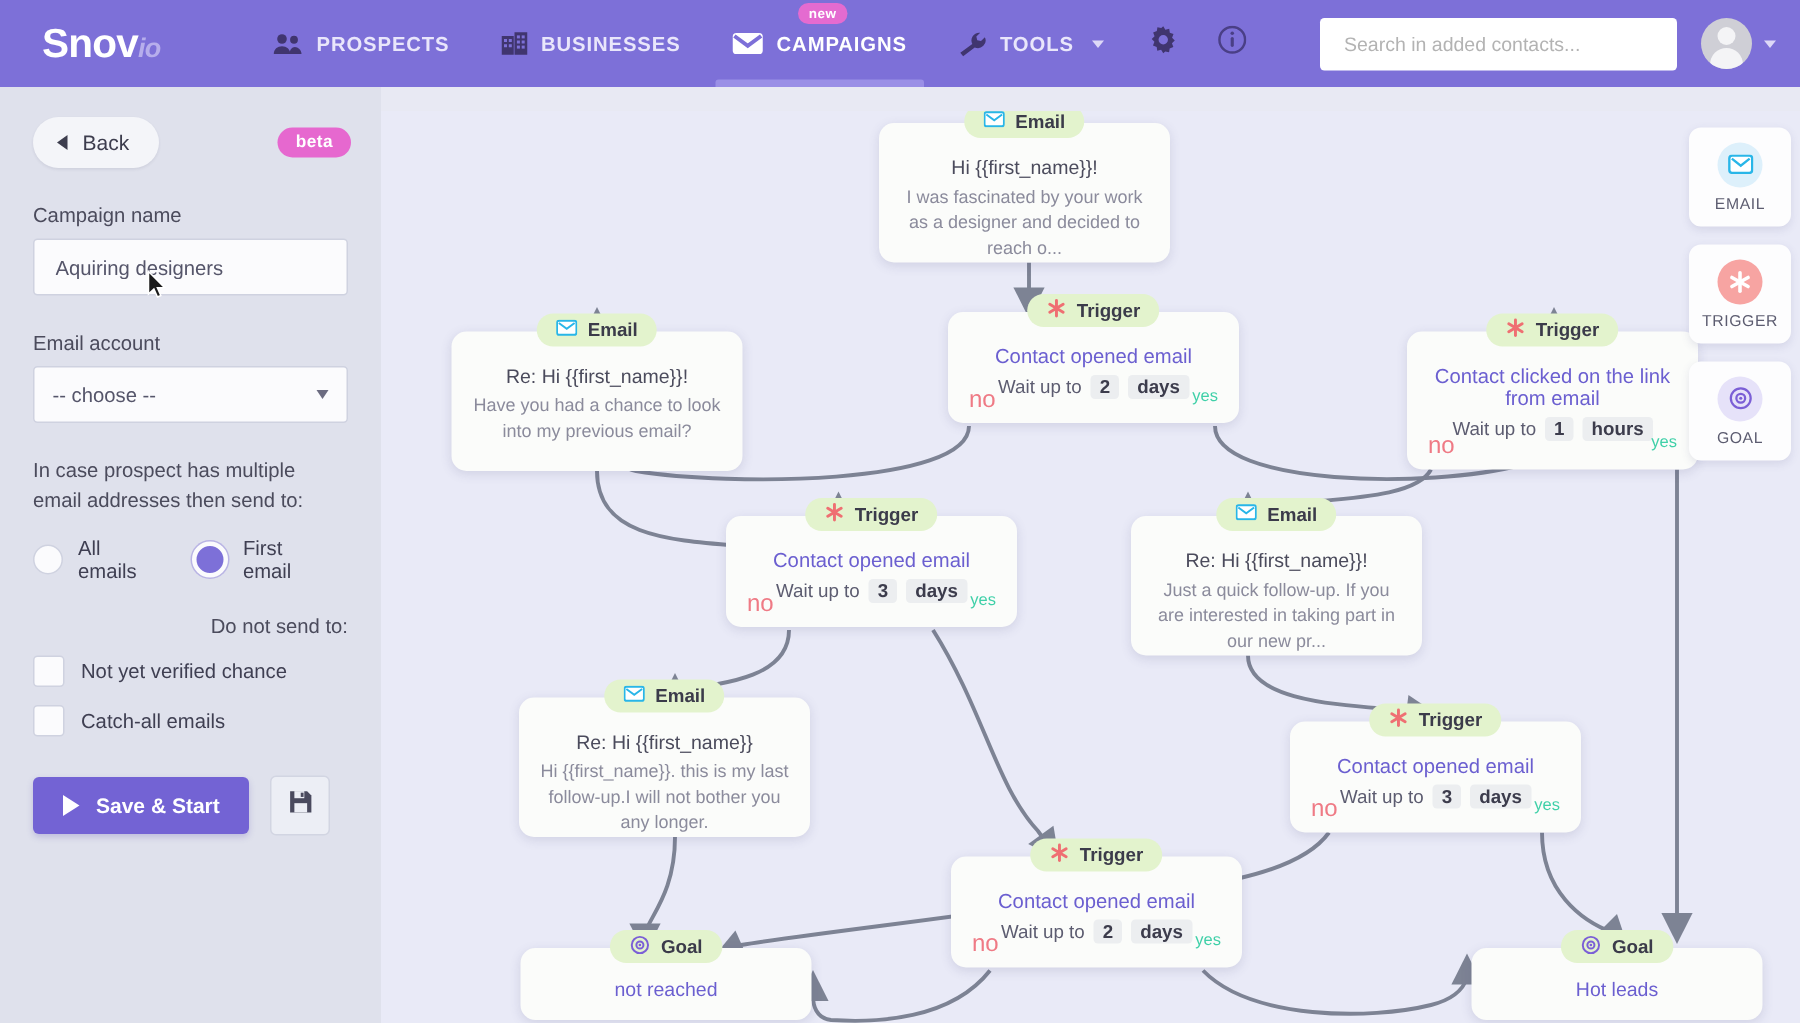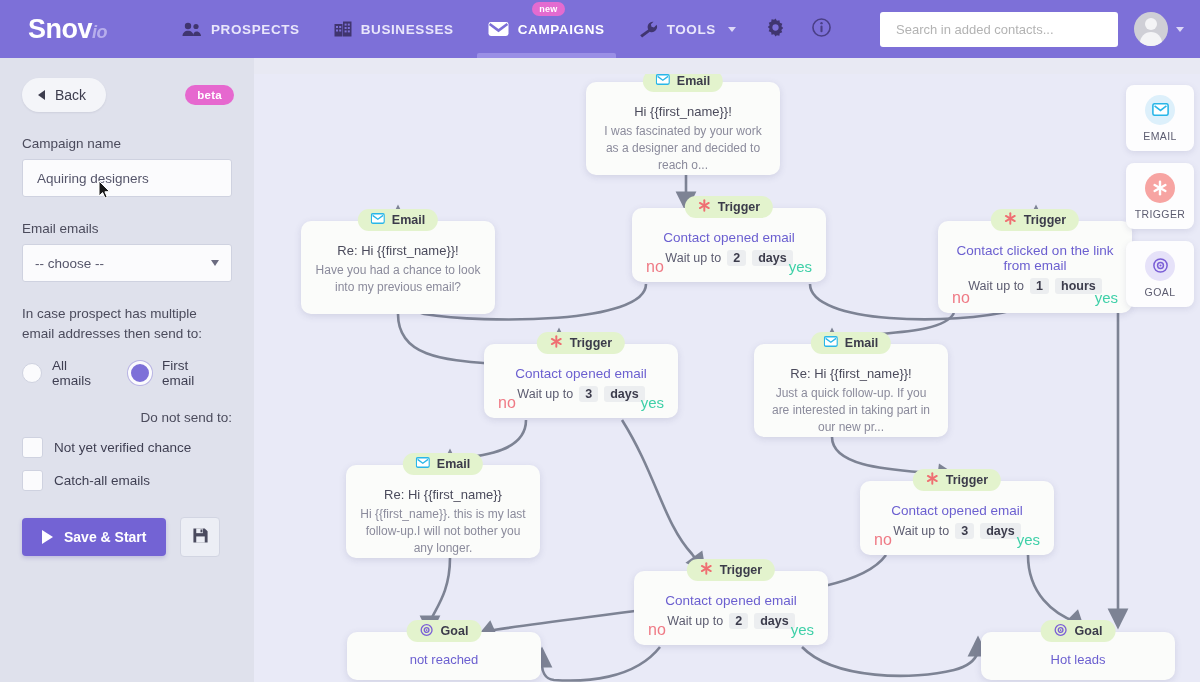--- a/index.html
+++ b/index.html
@@ -160,21 +160,21 @@
   }
   .node-body{padding:22px 14px 14px 14px;}
   .node-title{font-size:13px;color:#4b4b5c;margin-bottom:4px;}
   .node-title.purple{color:#6b5fd0;font-size:13.5px;margin-bottom:5px;text-align:center;}
   .node-sub{font-size:12px;color:#8b8b9c;line-height:17px;}
   .wait-row{font-size:12.5px;color:#5c5c70;display:flex;justify-content:center;align-items:center;gap:6px;}
   .pill{background:#eceef0;border-radius:3px;padding:1px 6px;font-weight:bold;color:#3c3c4c;}
   .pill.unit{font-weight:bold;color:#3c3c4c;}
   .yn{position:absolute;bottom:6px;left:0;right:0;display:flex;justify-content:space-between;padding:0 14px;}
   .no{color:#ef7a85;font-size:16px;}
-  .yes{color:#3fd0a8;font-size:15px;text-align:right;}
+  .yes{color:#3fd0a8;font-size:11px;text-align:right;}
   .goal-text{font-size:13px;color:#6b5fd0;padding:20px 10px 12px 10px;}
 
   
   .palette{position:absolute;right:6px;top:11px;width:68px;}
   .pal-item{
     background:#fdfdfe;border-radius:8px;width:68px;height:66px;margin-bottom:12px;
     box-shadow:0 2px 6px rgba(80,80,130,.13);
     display:flex;flex-direction:column;align-items:center;justify-content:center;gap:5px;cursor:pointer;
   }
   .pal-lbl{font-size:10.5px;color:#5c5c70;letter-spacing:.4px;}
@@ -291,21 +291,21 @@
         <span>Back</span>
       </div>
       <span class="beta">beta</span>
     </div>
 
     <div class="side-label">Campaign name</div>
     <div class="side-input">
       <input type="text" value="Aquiring designers" style="">
     </div>
 
-    <div class="side-label">Email emails</div>
+    <div class="side-label">Email account</div>
     <div class="side-select">
       <span>-- choose --</span>
       <span class="sel-caret"></span>
     </div>
 
     <div class="side-note">In case prospect has multiple email addresses then send to:</div>
 
     <div class="radio-row">
       <span class="radio"></span>
       <span class="radio-lbl">All emails</span>

